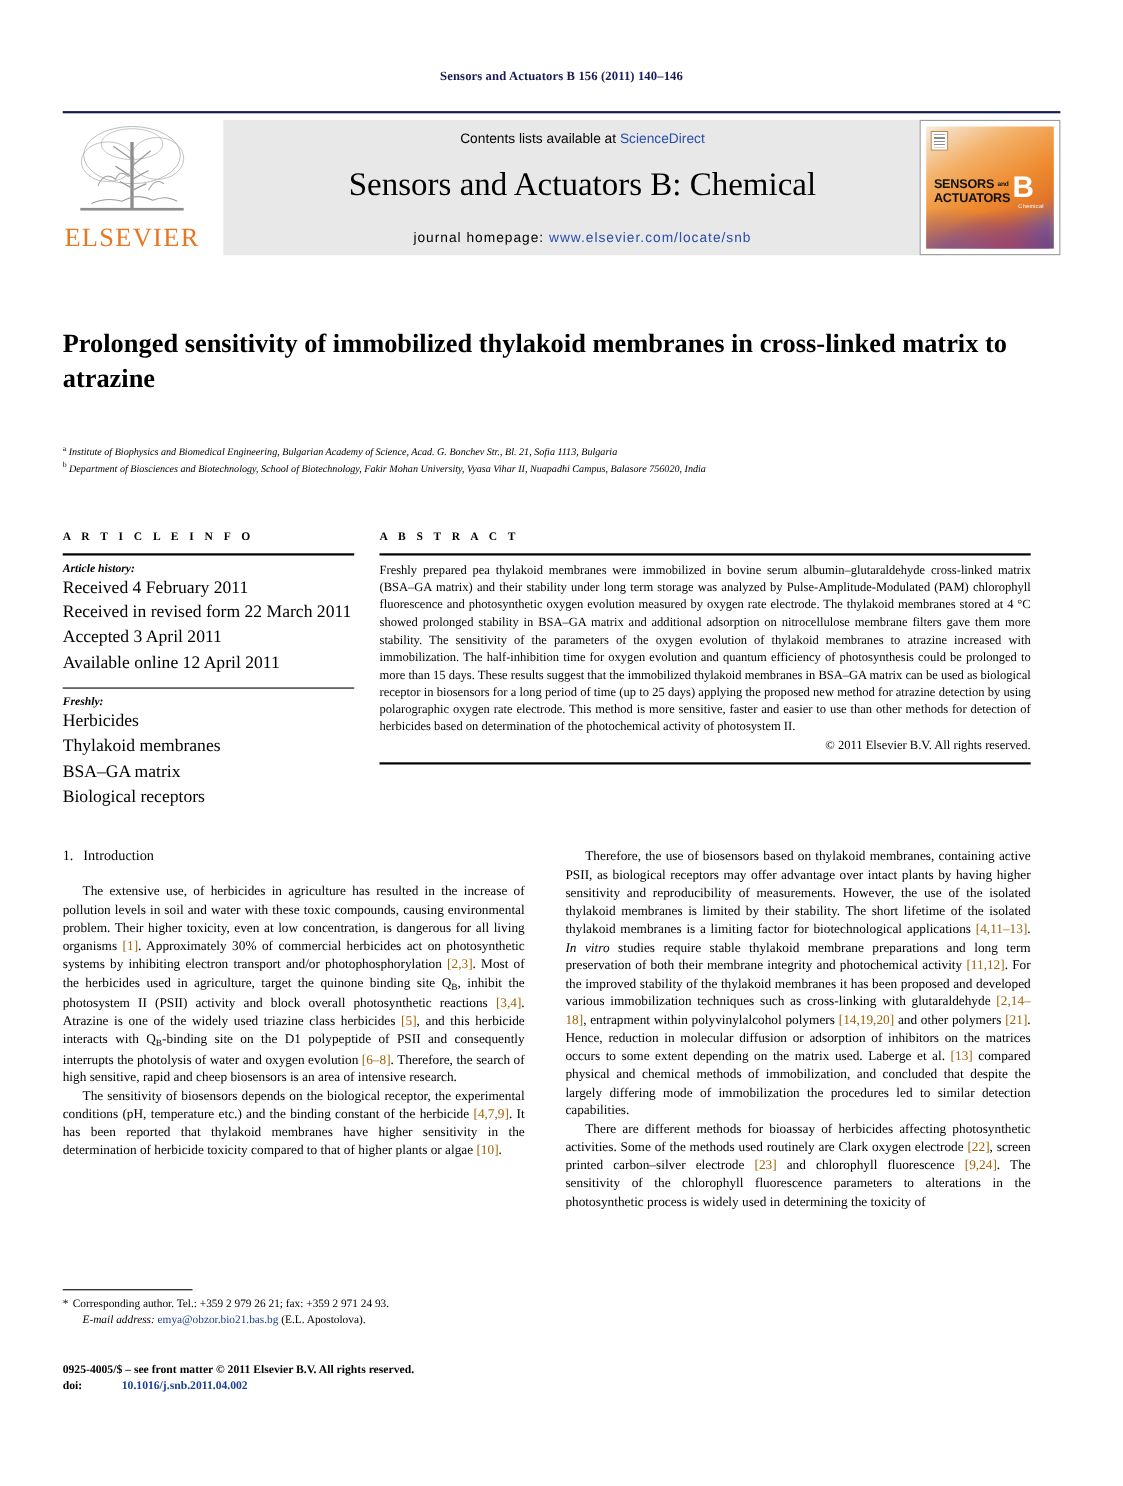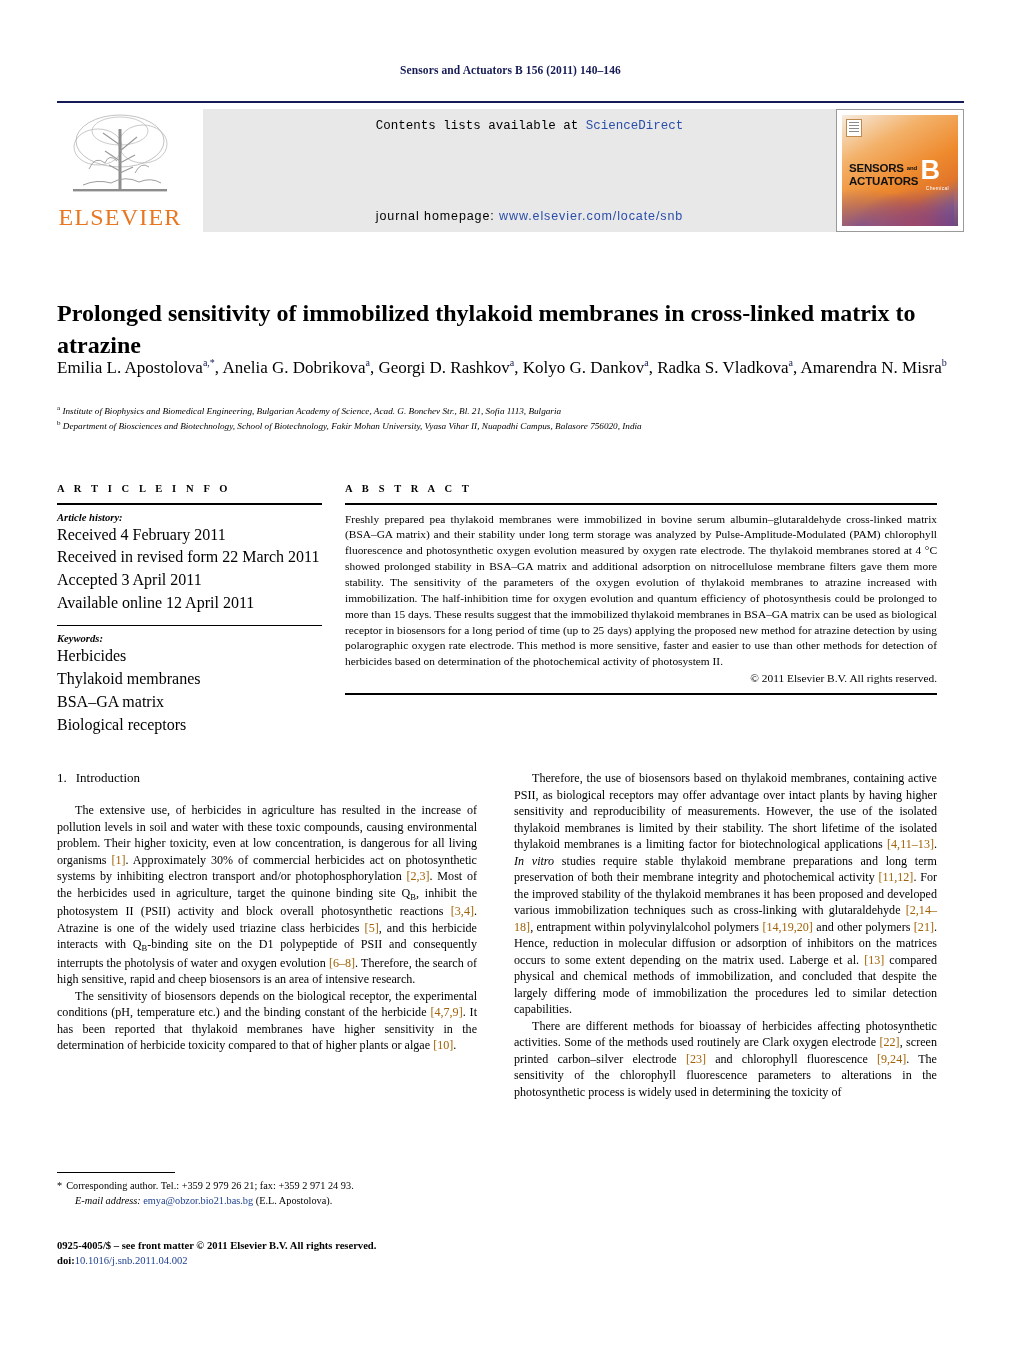--- a/index.html
+++ b/index.html
@@ -83,21 +83,21 @@
     width: 653px;
     height: 123px;
     background: #e8e8e8;
     text-align: center;
   }
   .contents-line {
     position: absolute;
     top: 10px;
     left: 0;
     width: 653px;
-    font-family: Liberation Mono, monospace;
+    font-family: Liberation Sans, sans-serif;
     font-size: 12.5px;
     color: #000000;
   }
   .contents-line .sd-link {
     color: #2a4ea8;
   }
   .journal-title {
     position: absolute;
     top: 42px;
     left: 0;
@@ -389,21 +389,21 @@
   .issn-block {
     position: absolute;
     top: 1238px;
     left: 57px;
     width: 460px;
     font-family: "Liberation Serif", serif;
     font-weight: bold;
     font-size: 10.6px;
     line-height: 1.45;
   }
-  .issn-block .doi-link { color: #1d3f8f; font-weight: normal; }
+  .issn-block .doi-link { color: #1d3f8f; font-weight: bold; margin-left: 36px; }
 </style>
 </head>
 <body>
 
 <div class="page">
 
   <div class="running-head">Sensors and Actuators B 156 (2011) 140–146</div>
 
   <div class="masthead">
     <div class="masthead-rule"></div>
@@ -423,57 +423,57 @@
         </g>
         <rect x="8" y="78" width="94" height="2.4" fill="#8d8d8d"></rect>
       </svg>
       <div class="elsevier-word">ELSEVIER</div>
     </div>
 
     <div class="journal-band">
       <div class="contents-line">
         <span>Contents lists available at </span><span class="sd-link">ScienceDirect</span>
       </div>
+      <div class="journal-title">Sensors and Actuators B: Chemical</div>
       <div class="homepage-line">
         <span>journal homepage: </span><span class="hp-url">www.elsevier.com/locate/snb</span>
       </div>
     </div>
 
     <div class="cover-thumb">
       <div class="cover-inner">
         <div class="cover-arc"></div>
         <div class="cover-crystal"></div>
         <div class="cover-elsevier-mark"></div>
         <div class="cover-text-sensors"><span>SENSORS</span> <span class="cover-and">and</span></div>
         <div class="cover-text-actuators">ACTUATORS</div>
         <div class="cover-b">B</div>
         <div class="cover-chem">Chemical</div>
       </div>
     </div>
   </div>
 
   <h1 class="article-title">Prolonged sensitivity of immobilized thylakoid membranes in cross-linked matrix to atrazine</h1>
 
-  <div class="authors">Emilia L. Apostolova<sup>a,*</sup>, Anelia G. Dobrikova<sup>a</sup>, Georgi D. Rashkov<sup>a</sup>, Kolyo G. Dankov<sup>a</sup>, Radka S. Vladkova<sup>a</sup>, Amarendra N. Misra<sup>b</sup></div>
 
   <div class="affiliations">
     <div><sup>a</sup> <span>Institute of Biophysics and Biomedical Engineering, Bulgarian Academy of Science, Acad. G. Bonchev Str., Bl. 21, Sofia 1113, Bulgaria</span></div>
     <div><sup>b</sup> <span>Department of Biosciences and Biotechnology, School of Biotechnology, Fakir Mohan University, Vyasa Vihar II, Nuapadhi Campus, Balasore 756020, India</span></div>
   </div>
 
   <div class="info-col">
     <div class="sec-heading">A R T I C L E   I N F O</div>
     <div class="rule-thick"></div>
     <div class="info-sub">Article history:</div>
     <div class="info-line">Received 4 February 2011</div>
     <div class="info-line">Received in revised form 22 March 2011</div>
     <div class="info-line">Accepted 3 April 2011</div>
     <div class="info-line">Available online 12 April 2011</div>
     <div class="rule-thin"></div>
-    <div class="info-sub">Keywords:</div>
+    <div class="info-sub">Freshly:</div>
     <div class="info-line">Herbicides</div>
     <div class="info-line">Thylakoid membranes</div>
     <div class="info-line">BSA–GA matrix</div>
     <div class="info-line">Biological receptors</div>
   </div>
 
   <div class="abs-col">
     <div class="sec-heading">A B S T R A C T</div>
     <div class="rule-thick"></div>
     <div class="abstract-text">Freshly prepared pea thylakoid membranes were immobilized in bovine serum albumin–glutaraldehyde cross-linked matrix (BSA–GA matrix) and their stability under long term storage was analyzed by Pulse-Amplitude-Modulated (PAM) chlorophyll fluorescence and photosynthetic oxygen evolution measured by oxygen rate electrode. The thylakoid membranes stored at 4 °C showed prolonged stability in BSA–GA matrix and additional adsorption on nitrocellulose membrane filters gave them more stability. The sensitivity of the parameters of the oxygen evolution of thylakoid membranes to atrazine increased with immobilization. The half-inhibition time for oxygen evolution and quantum efficiency of photosynthesis could be prolonged to more than 15 days. These results suggest that the immobilized thylakoid membranes in BSA–GA matrix can be used as biological receptor in biosensors for a long period of time (up to 25 days) applying the proposed new method for atrazine detection by using polarographic oxygen rate electrode. This method is more sensitive, faster and easier to use than other methods for detection of herbicides based on determination of the photochemical activity of photosystem II.</div>

